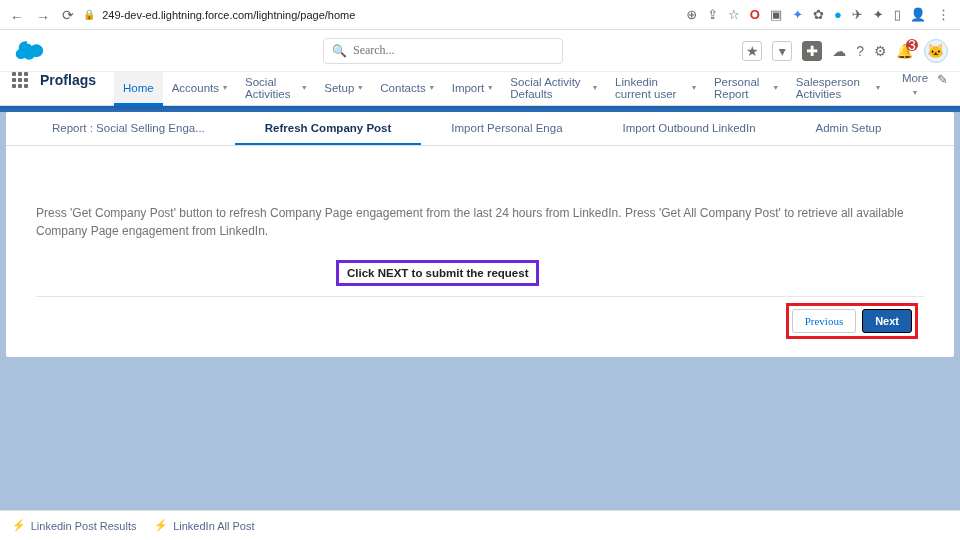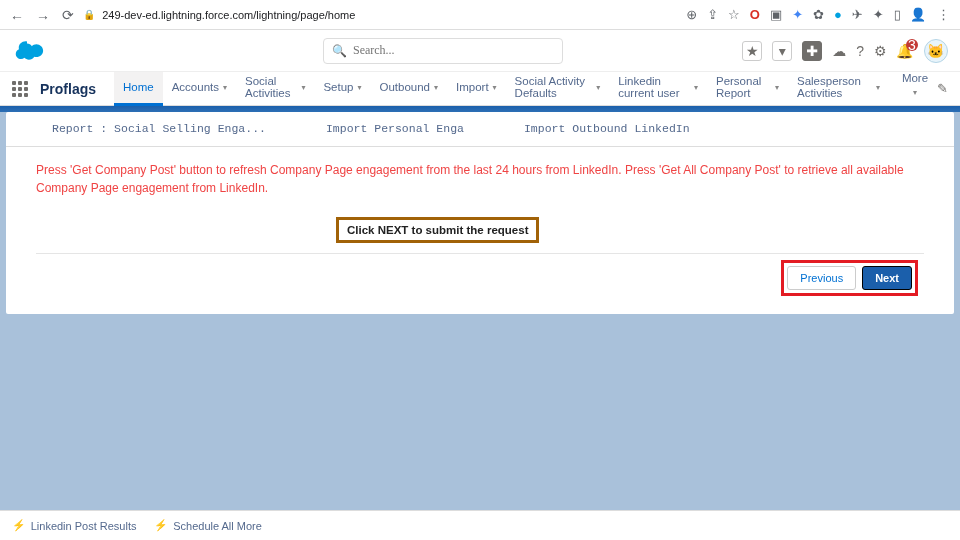--- a/index.html
+++ b/index.html
@@ -25,46 +25,46 @@
 .search-box input { border: none; outline: none; flex: 1; font-size: 12px; font-family: Liberation Serif, serif; }
 .sf-header-right { margin-left: auto; display: flex; gap: 10px; align-items: center; color: #706e6b; }
 .sf-header-right span { font-size: 14px; cursor: pointer; }
 .hdr-btn { width: 20px; height: 20px; border: 1px solid #ccc; border-radius: 3px; display: inline-flex; align-items: center; justify-content: center; font-size: 11px; }
 .hdr-btn.dark { background: #706e6b; color: #fff; border-color: #706e6b; }
 .bell-wrap { position: relative; }
 .bell-badge { position: absolute; top: -4px; right: -4px; background: #c23934; color: #fff; border-radius: 50%; width: 12px; height: 12px; font-size: 8px; display: flex; align-items: center; justify-content: center; }
 .avatar { width: 24px; height: 24px; border-radius: 50%; background: #e8f4fb; border: 1px solid #b5d5e6; display: flex; align-items: center; justify-content: center; font-size: 14px; }
 
 
-.sf-nav { height: 34px; display: flex; align-items: center; padding: 0 12px; gap: 0; border-bottom: 1px solid #ddd; }
+.sf-nav { height: 34px; display: flex; align-items: flex-start; padding: 0 12px; gap: 0; border-bottom: 1px solid #ddd; }
 .app-launcher { display: grid; grid-template-columns: repeat(3, 4px); grid-template-rows: repeat(3, 4px); gap: 2px; margin-right: 12px; cursor: pointer; }
 .app-launcher div { background: #706e6b; border-radius: 1px; }
 .app-name { font-size: 14px; font-weight: 600; color: #16325c; margin-right: 18px; }
 .nav-item { display: flex; align-items: center; gap: 4px; height: 34px; padding: 0 9px; font-size: 11.5px; color: #54698d; cursor: pointer; border-bottom: 3px solid transparent; }
 .nav-item.active { color: #0070d2; border-bottom-color: #0070d2; background: #f3f2f2; }
 .nav-chev { font-size: 8px; color: #888; }
 .nav-more { margin-left: 4px; flex-direction: column; }
 .nav-pencil { margin-left: auto; font-size: 13px; color: #706e6b; cursor: pointer; }
 
 
 .body-area { position: relative; height: calc(540px - 30px - 42px - 34px - 30px); background: linear-gradient(180deg, #1b5fab 0%, #2d6fb5 6px, #a9c1da 6px, #a9c1da 100%); padding: 6px; }
 .card { background: #fff; border-radius: 2px; width: 100%; }
 .tabs-row { display: flex; border-bottom: 1px solid #ddd; padding: 0 16px; }
-.tab { padding: 10px 30px 9px; font-size: 11.5px; color: #54698d; cursor: pointer; border-bottom: 2px solid transparent; font-family: Liberation Mono, monospace; }
+.tab { padding: 10px 30px 9px; font-size: 11.5px; color: #54698d; cursor: pointer; border-bottom: 2px solid transparent; }
 .tab.active { color: #16325c; font-weight: 700; border-bottom-color: #0070d2; }
 
 .tab-content { padding: 14px 30px 10px; }
-.instruction { font-size: 12px; color: #ef4444; line-height: 1.5; margin-bottom: 20px; }
-.highlight-msg { display: inline-block; border: 3px solid #a16207; font-weight: 700; font-size: 11.5px; padding: 4px 8px; color: #222; margin-left: 300px; margin-bottom: 8px;}
+.instruction { font-size: 12px; color: #737373; line-height: 1.5; margin-bottom: 20px; margin-top: 44px; }
+.highlight-msg { display: inline-block; border: 3px solid #6d28d9; font-weight: 700; font-size: 11.5px; padding: 4px 8px; color: #222; margin-left: 300px; margin-bottom: 8px;}
 .divider-line { border-top: 1px solid #e5e5e5; margin-top: 2px; }
 
 .btn-row { display: flex; justify-content: flex-end; gap: 0; padding: 6px 6px 8px; }
 .btn-highlight-wrap { border: 3px solid #e31b23; padding: 3px; display: flex; gap: 6px; }
 .btn { padding: 5px 12px; font-size: 11px; border-radius: 3px; cursor: pointer; }
-.btn-prev { border: 1px solid #ccc; background: #fff; color: #0070d2; }
+.btn-prev { border: 1px solid #ccc; background: #fff; color: #0070d2; font-family: Liberation Serif, serif; }
 .btn-next { border: 1px solid #000000; background: #1b5fab; color: #fff; font-weight: 600; }
 
 
 .utility-bar { position: absolute; bottom: 0; left: 0; right: 0; height: 30px; background: #fff; border-top: 1px solid #ddd; display: flex; align-items: center; padding: 0 12px; gap: 18px; font-size: 11px; color: #54698d; }
 .utility-item { display: flex; align-items: center; gap: 5px; cursor: pointer; }
 .bolt { font-size: 11px; }
 </style>
 </head>
 <body>
 
@@ -141,21 +141,21 @@
     </div>
   <div class="nav-item">
       <span>Social Activities</span>
       <span class="nav-chev">▾</span>
     </div>
   <div class="nav-item">
       <span>Setup</span>
       <span class="nav-chev">▾</span>
     </div>
   <div class="nav-item">
-      <span>Outbound</span>
+      <span>Contacts</span>
       <span class="nav-chev">▾</span>
     </div>
   <div class="nav-item">
       <span>Import</span>
       <span class="nav-chev">▾</span>
     </div>
   <div class="nav-item">
       <span>Social Activity Defaults</span>
       <span class="nav-chev">▾</span>
     </div>
@@ -175,22 +175,24 @@
       <span>More</span>
       <span class="nav-chev">▾</span>
     </div>
   <span class="nav-pencil">✎</span>
 </div>
 
 <div class="body-area">
   <div class="card">
     <div class="tabs-row">
       <div class="tab">Report : Social Selling Enga...</div>
+      <div class="tab active">Refresh Company Post</div>
       <div class="tab">Import Personal Enga</div>
       <div class="tab">Import Outbound LinkedIn</div>
+      <div class="tab">Admin Setup</div>
     </div>
     <div class="tab-content">
       <p class="instruction">Press 'Get Company Post' button to refresh Company Page engagement from the last 24 hours from LinkedIn. Press 'Get All Company Post' to retrieve all available Company Page engagement from LinkedIn.</p>
       <div class="highlight-msg">Click NEXT to submit the request</div>
       <div class="divider-line"></div>
       <div class="btn-row">
         <div class="btn-highlight-wrap">
           <button class="btn btn-prev">Previous</button>
           <button class="btn btn-next">Next</button>
         </div>
@@ -199,15 +201,15 @@
   </div>
 </div>
 
 <div class="utility-bar">
   <div class="utility-item">
     <span class="bolt">⚡</span>
     <span>Linkedin Post Results</span>
   </div>
   <div class="utility-item">
     <span class="bolt">⚡</span>
-    <span>Schedule All More</span>
+    <span>LinkedIn All Post</span>
   </div>
 </div>
 
 </body></html>

